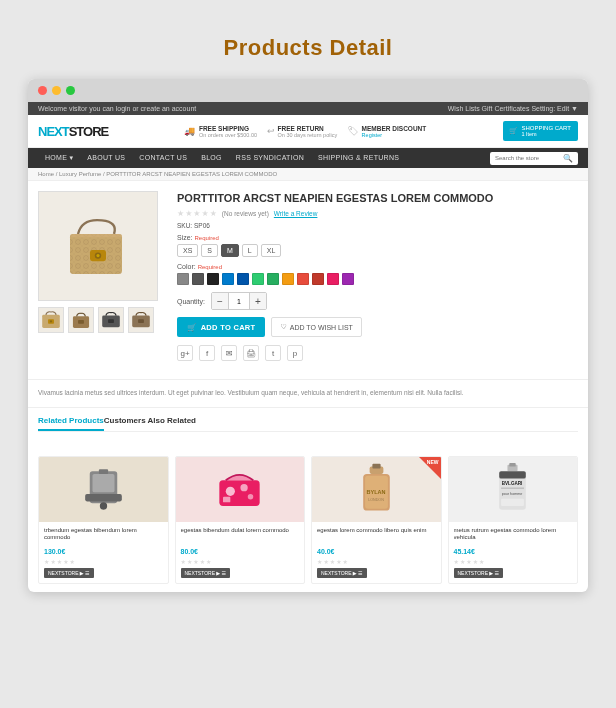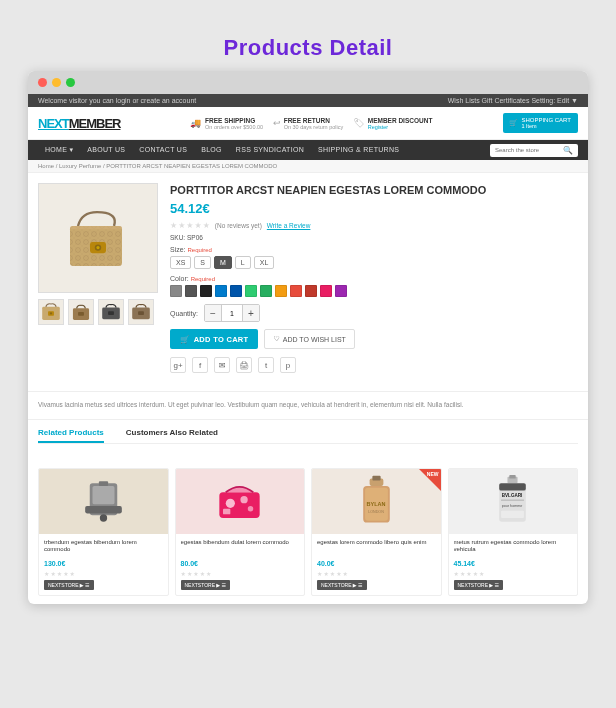--- a/index.html
+++ b/index.html
@@ -9,22 +9,22 @@
       width: 616px;
       min-height: 708px;
       display: flex;
       flex-direction: column;
       align-items: center;
       padding: 20px 0;
     }
     .page-title {
       font-size: 22px;
       font-weight: bold;
-      color: #6d28d9;
-      margin: 15px 0 10px 0;
+      color: #a16207;
+      margin: 15px 0 18px 0;
       letter-spacing: 0.5px;
     }
     .browser-window {
       width: 560px;
       background: #fff;
       border-radius: 6px;
       box-shadow: 0 2px 12px rgba(0,0,0,0.18);
       overflow: hidden;
     }
     .browser-titlebar {
@@ -58,21 +58,21 @@
       display: flex;
       align-items: center;
       justify-content: space-between;
     }
     .store-logo {
       font-size: 13px;
       font-weight: bold;
       color: #222;
       letter-spacing: -1px;
     }
-    .store-logo span { color: #00aacc; text-decoration: underline; }
+    .store-logo span { color: #00aacc; }
     .header-features {
       display: flex;
       gap: 10px;
       font-size: 6px;
       color: #555;
     }
     .header-feature {
       display: flex;
       align-items: center;
       gap: 3px;
@@ -128,21 +128,21 @@
     .breadcrumb {
       background: #f7f7f7;
       border-bottom: 1px solid #eee;
       padding: 3px 10px;
       font-size: 6px;
       color: #888;
     }
     .product-section {
       padding: 10px;
       display: flex;
-      gap: 12px;
+      gap: 19px;
     }
     .product-images {
       flex: 0 0 120px;
     }
     .main-image {
       width: 120px;
       height: 110px;
       background: #f0ece4;
       border: 1px solid #ddd;
       display: flex;
@@ -352,21 +352,21 @@
       font-size: 6.5px;
       color: #888;
       line-height: 1.6;
     }
     .related-section {
       padding: 8px 10px;
       border-top: 1px solid #eee;
     }
     .related-tabs {
       display: flex;
-      gap: 22px;
+      gap: 0;
       margin-bottom: 24px;
       border-bottom: 1px solid #eee;
     }
     .related-tab {
       font-size: 8px;
       color: #333;
       padding-bottom: 4px;
       cursor: pointer;
       font-weight: bold;
     }
@@ -467,21 +467,21 @@
     <span class="browser-dot dot-green"></span>
   </div>
 
   <div class="store-topbar">
     <span>Welcome visitor you can login or create an account</span>
     <span>Wish Lists   Gift Certificates   Setting: Edit ▼</span>
   </div>
 
   <div class="store-header">
     <div class="store-logo">
-      <span style="color:#00aacc;">NEXT</span><span style="color:#222;">MEMBER</span>
+      <span style="color:#00aacc;">NEXT</span><span style="color:#222;">STORE</span>
     </div>
     <div class="header-features">
       <div class="header-feature">
         <span class="header-feature-icon">🚚</span>
         <div>
           <div style="font-size:6.5px;font-weight:bold;color:#333;">FREE SHIPPING</div>
           <div style="font-size:5.5px;color:#999;">On orders over $500.00</div>
         </div>
       </div>
       <div class="header-feature">
@@ -583,21 +583,20 @@
             <rect x="3" y="9" width="24" height="16" rx="2" fill="#8b7355"></rect>
             <path d="M8 9 Q9 4 15 5 Q21 4 22 9" stroke="#6b5335" stroke-width="1.5" fill="none"></path>
             <rect x="11" y="14" width="8" height="5" rx="1" fill="#6b5335"></rect>
           </svg>
         </div>
       </div>
     </div>
 
     <div class="product-info">
       <div class="product-name">PORTTITOR ARCST NEAPIEN EGESTAS LOREM COMMODO</div>
-      <div class="product-price">54.12€</div>
 
       <div class="product-rating">
         <div class="stars">
           <span class="star">★</span>
           <span class="star">★</span>
           <span class="star">★</span>
           <span class="star">★</span>
           <span class="star">★</span>
         </div>
         <span class="review-text">(No reviews yet)</span>

